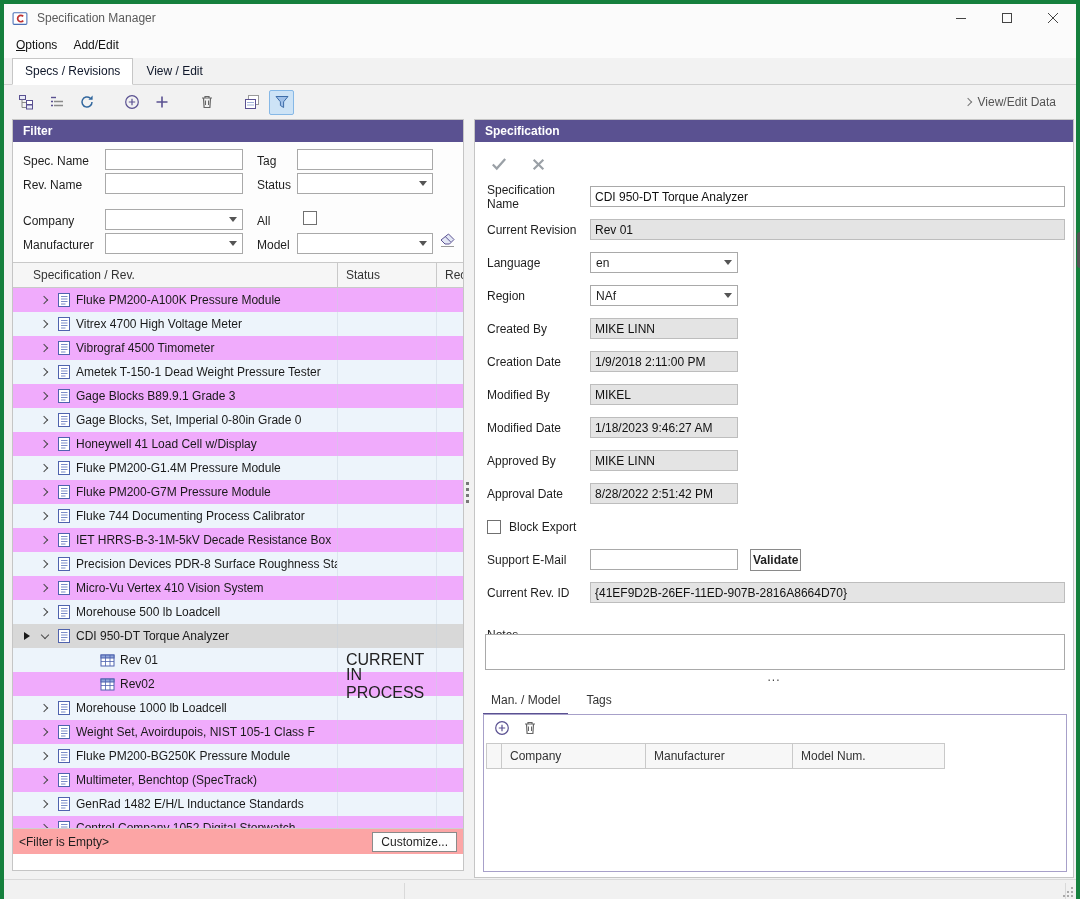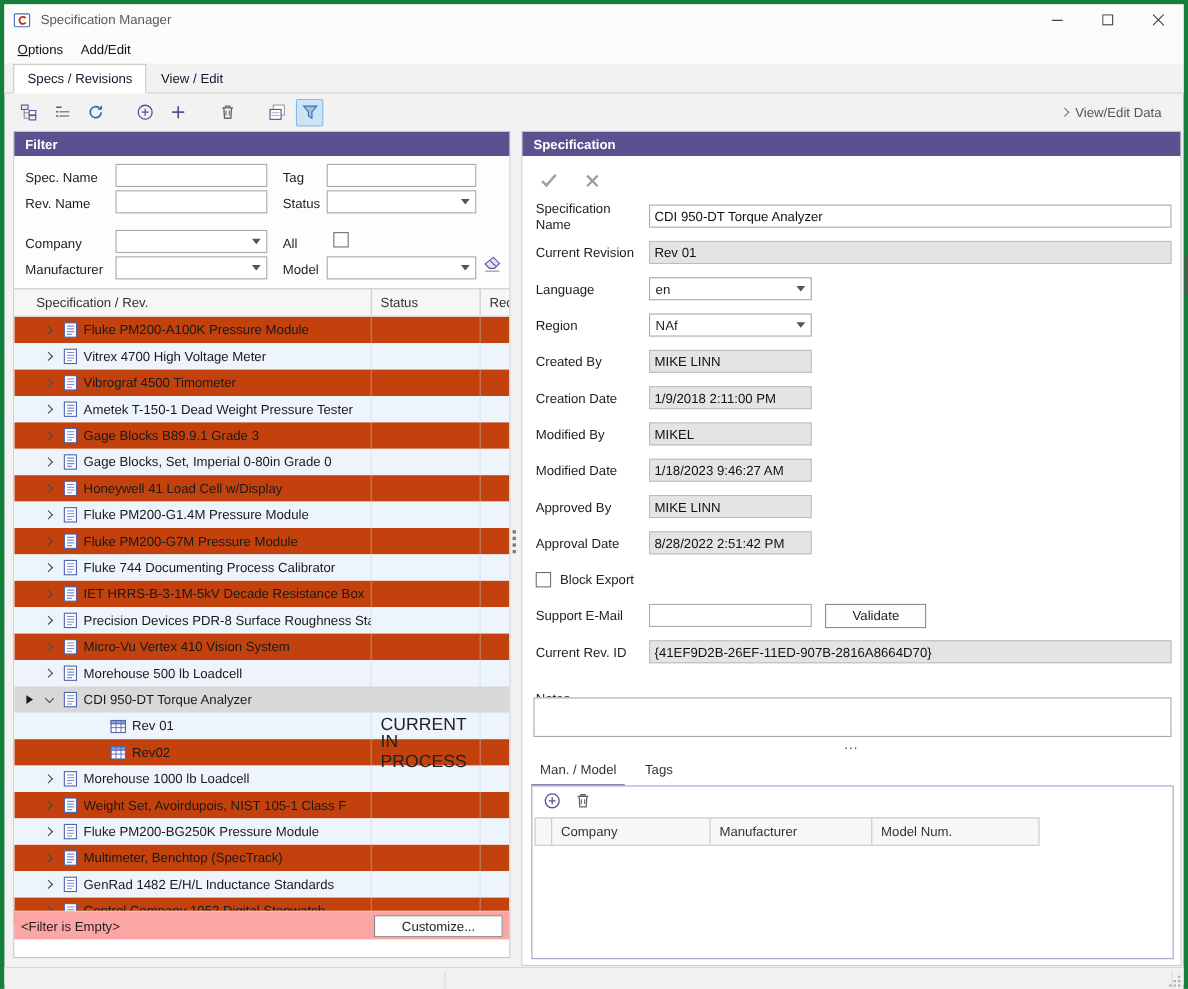--- a/index.html
+++ b/index.html
@@ -48,38 +48,38 @@
   #filter-body{position:absolute;left:0;top:22px;width:100%;height:120px;background:#fdfdfd;}
   #filter-body .flab{position:absolute;color:#1e1e1e;}
 
   #tree-header{position:absolute;left:0;top:142px;width:100%;height:26px;background:#f6f6f6;border-top:1px solid #c9c9c9;border-bottom:1px solid #c9c9c9;display:flex;}
   .th{display:flex;align-items:center;border-right:1px solid #c9c9c9;color:#333;overflow:hidden;white-space:nowrap;}
   #th-main{width:325px;padding-left:20px;}
   #th-status{width:99px;padding-left:8px;}
   #th-rec{flex:1;padding-left:8px;border-right:none;}
 
   #tree-body{position:absolute;left:0;top:168px;width:100%;height:558px;overflow:hidden;background:#fff;}
-  .tree-row{display:flex;height:24px;background:#c2410c;}
+  .tree-row{display:flex;height:24px;background:#f0abfc;}
   .tree-row.alt{background:#edf4fb;}
   .tree-row.selected{background:#d8d8d8;}
   .cell{display:flex;align-items:center;}
   .cell.main{width:325px;padding-left:8px;gap:5px;overflow:hidden;white-space:nowrap;border-right:1px solid rgba(200,210,222,.45);}
   .cell.status{width:99px;padding-left:8px;font-size:16px;color:#222;border-right:1px solid rgba(200,210,222,.45);}
   .cell.rec{flex:1;}
   .indicator{width:12px;flex:0 0 12px;display:flex;align-items:center;justify-content:center;}
   .selected .indicator::before{content:"";border-left:6px solid #1a1a1a;border-top:4px solid transparent;border-bottom:4px solid transparent;}
   .chevron{width:14px;flex:0 0 14px;display:flex;align-items:center;justify-content:center;}
   .chevron::before{content:"";width:5px;height:5px;border-right:1.4px solid #4a4a4a;border-bottom:1.4px solid #4a4a4a;transform:rotate(-45deg);margin-left:-2px;}
   .expanded .chevron::before{transform:rotate(45deg);margin-left:0;margin-top:-2px;}
   .tree-row.rev .chevron{visibility:hidden;margin-left:43px;}
   .icon-doc,.icon-grid{flex:0 0 auto;display:flex;}
   .row-label{color:#1a1a1a;}
 
   #left-footer{position:absolute;left:0;bottom:16px;width:100%;height:26px;background:#fca5a5;border-top:1px solid #cfcfcf;display:flex;align-items:center;padding:0 6px;}
-  #customize-btn{margin-left:auto;height:20px;padding:0 24px;text-align:center;}
+  #customize-btn{margin-left:auto;height:20px;padding:0 8px;text-align:center;}
 
   
   #splitter-dots{position:absolute;left:462px;top:478px;width:3px;height:3px;background:#777;box-shadow:0 6px 0 #777,0 12px 0 #777,0 18px 0 #777;}
 
   
   #right-panel{position:absolute;left:470px;top:115px;width:600px;height:759px;background:#fff;border:1px solid #c5c5c5;}
   #spec-body{position:absolute;left:0;top:22px;right:0;bottom:0;background:#fff;}
   #action-row{position:absolute;left:12px;top:10px;display:flex;gap:15px;}
   .act-btn{width:24px;height:24px;display:flex;align-items:center;justify-content:center;}
   .frow{position:absolute;left:12px;width:578px;height:33px;display:flex;align-items:center;}
@@ -711,21 +711,21 @@
         <span class="flabel">Approval Date</span>
         <input class="txt ro inp-nar" readonly="" value="8/28/2022 2:51:42 PM" style="">
       </div>
       <div class="frow r11">
         <span class="checkbox" style="margin-right:8px;"></span>
         <span>Block Export</span>
       </div>
       <div class="frow r12">
         <span class="flabel">Support E-Mail</span>
         <input class="txt inp-nar" value="" style="">
-        <span class="btn" style="margin-left:12px;padding:0 24px;">Validate</span>
+        <span class="btn" style="margin-left:12px;padding:0 2px;font-weight:bold;">Validate</span>
       </div>
       <div class="frow r13">
         <span class="flabel">Current Rev. ID</span>
         <input class="txt ro inp-wide" readonly="" value="{41EF9D2B-26EF-11ED-907B-2816A8664D70}" style="">
       </div>
 
       <span id="notes-label">Notes</span>
       <textarea id="notes-area" style=""></textarea>
       <div id="notes-expander">...</div>
 

